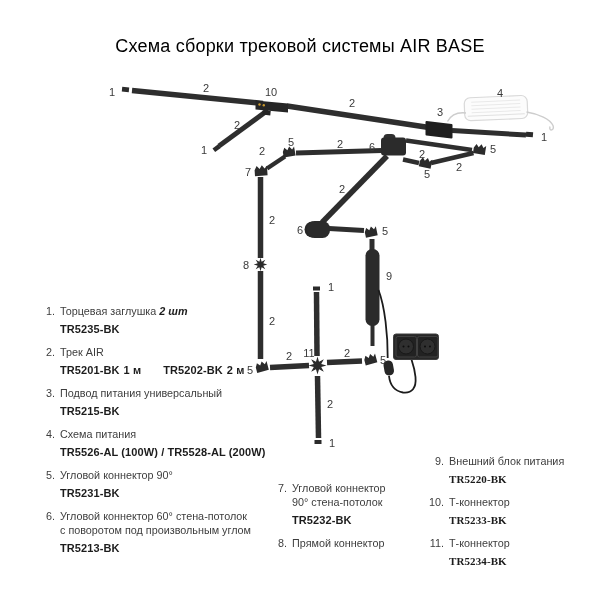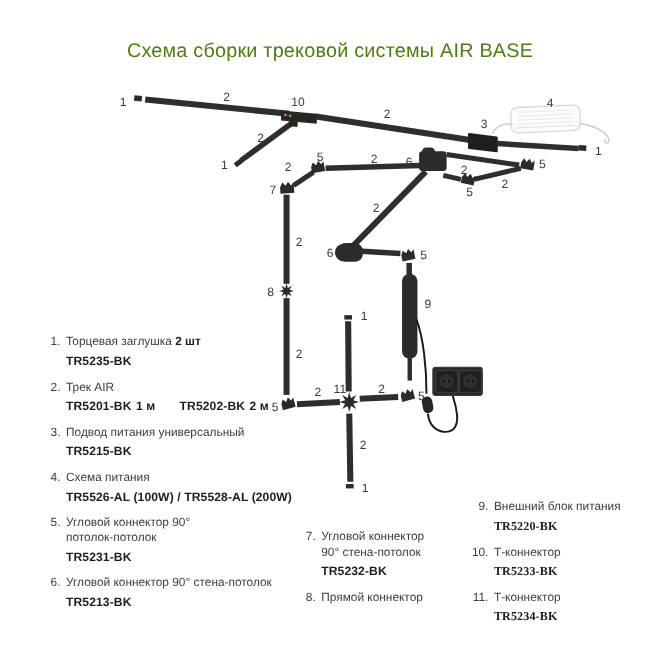--- a/index.html
+++ b/index.html
@@ -1,35 +1,35 @@
 <!DOCTYPE html>
 <html><head>
 <meta charset="utf-8">
 <style>
   html,body{margin:0;padding:0;background:#fff;}
   body{width:600px;height:600px;position:relative;overflow:hidden;
        font-family:"Liberation Sans",sans-serif;}
   .title{position:absolute;top:36px;left:0;width:600px;text-align:center;
-         font-size:18px;font-weight:400;color:#4d7c0f;letter-spacing:.2px;margin:0;}
+         font-size:18px;font-weight:400;color:#000000;letter-spacing:.2px;margin:0;}
   svg.diagram{position:absolute;left:0;top:0;width:600px;height:600px;}
   svg text{font-family:"Liberation Sans",sans-serif;font-size:11px;fill:#3a3a3a;}
   .legend{position:absolute;color:#3d3d3d;font-size:10.8px;line-height:14px;}
   .col1{left:40px;top:304px;width:252px;}
   .col2{left:272px;top:481px;width:160px;}
   .col3{left:424px;top:454px;width:160px;}
   .item{margin-bottom:9px;}
   .row{display:flex;}
   .num{width:15px;text-align:right;margin-right:5px;flex:none;}
   .col3 .num{width:20px;}
   .code{font-weight:700;color:#1c1c1c;font-size:11px;margin-top:4px;
         padding-left:20px;letter-spacing:.1px;white-space:nowrap;}
   .col3 .code{padding-left:25px;font-family:Liberation Serif, serif;}
   .len{margin-left:4px;}
   .code-b{margin-left:22px;}
-  b{font-weight:700;color:#1c1c1c;}
+  b{font-weight:700;color:#1c1c1c;font-style:italic;}
 </style>
 </head>
 <body>
 
 <h1 class="title">Схема сборки трековой системы AIR BASE</h1>
 
 <svg class="diagram" viewBox="0 0 600 600">
   <defs>
     <path id="c5" d="M-6,4 L-6,-1.5 L-3.8,-5.5 L-1.2,-2.5 L1.2,-6 L3.6,-2.5 L6,-5 L6,4 Z"></path>
     <path id="star8" d="M9,0 L3.7,1.53 L6.36,6.36 L1.53,3.7 L0,9 L-1.53,3.7 L-6.36,6.36 L-3.7,1.53 L-9,0 L-3.7,-1.53 L-6.36,-6.36 L-1.53,-3.7 L0,-9 L1.53,-3.7 L6.36,-6.36 L3.7,-1.53 Z"></path>
@@ -180,30 +180,30 @@
         <span class="num">4.</span>
         <span class="txt">Схема питания</span>
       </div>
     <div class="code">TR5526-AL (100W) / TR5528-AL (200W)</div>
   </div>
   <div class="item">
     <div class="row">
         <span class="num">5.</span>
         <span class="txt">
           <span style="display:block">Угловой коннектор 90°</span>
-          <span style="display:block">потолок-потолок</span>
         </span>
       </div>
     <div class="code">TR5231-BK</div>
   </div>
   <div class="item">
     <div class="row">
         <span class="num">6.</span>
         <span class="txt">
-          <span style="display:block">Угловой коннектор 90° стена-потолок</span>
+          <span style="display:block">Угловой коннектор 60° стена-потолок</span>
+          <span style="display:block">с поворотом под произвольным углом</span>
         </span>
       </div>
     <div class="code">TR5213-BK</div>
   </div>
 </div>
 
 <div class="legend col2">
   <div class="item">
     <div class="row">
         <span class="num">7.</span>

